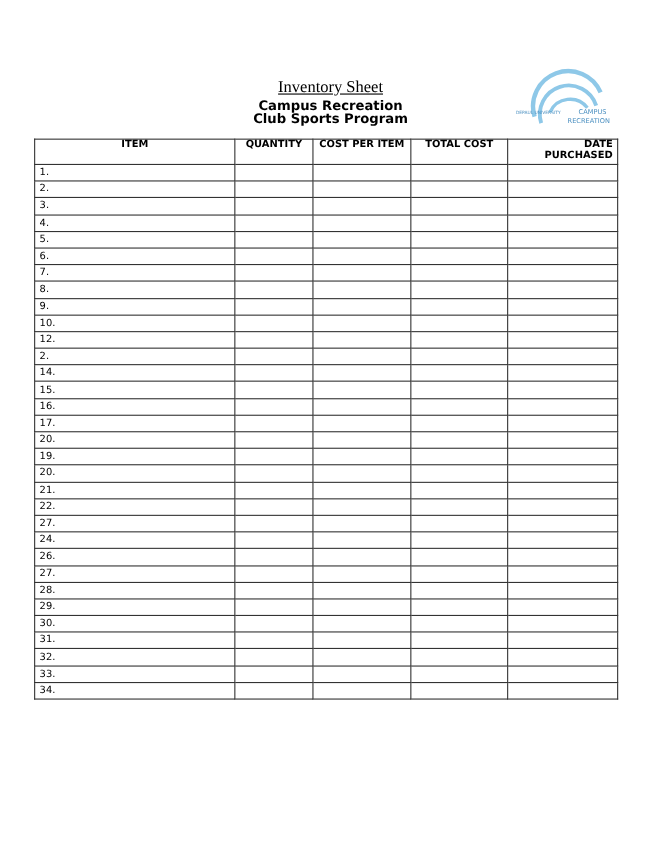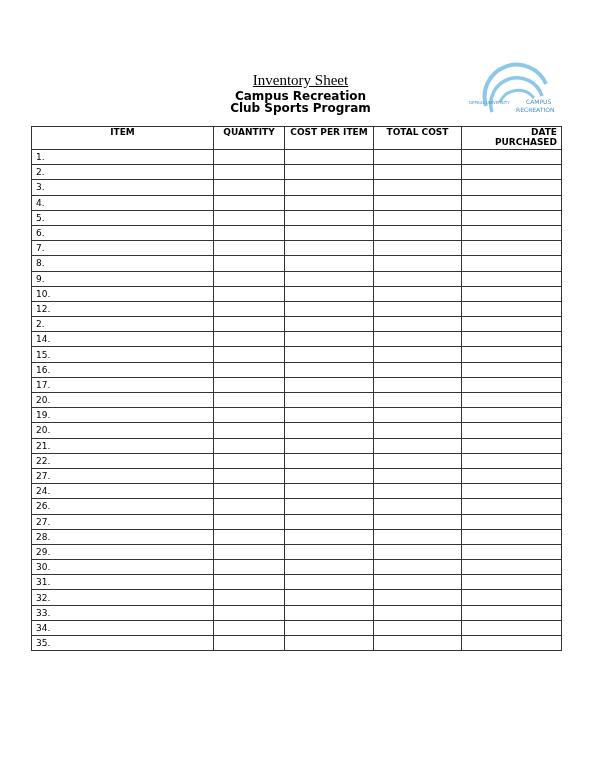--- a/index.html
+++ b/index.html
@@ -267,21 +267,14 @@
         <td></td>
         <td></td>
       </tr>
       <tr>
         <td>34.</td>
         <td></td>
         <td></td>
         <td></td>
         <td></td>
       </tr>
-      <tr>
-        <td>35.</td>
-        <td></td>
-        <td></td>
-        <td></td>
-        <td></td>
-      </tr>
     </tbody>
 </table>
 
 </body></html>

